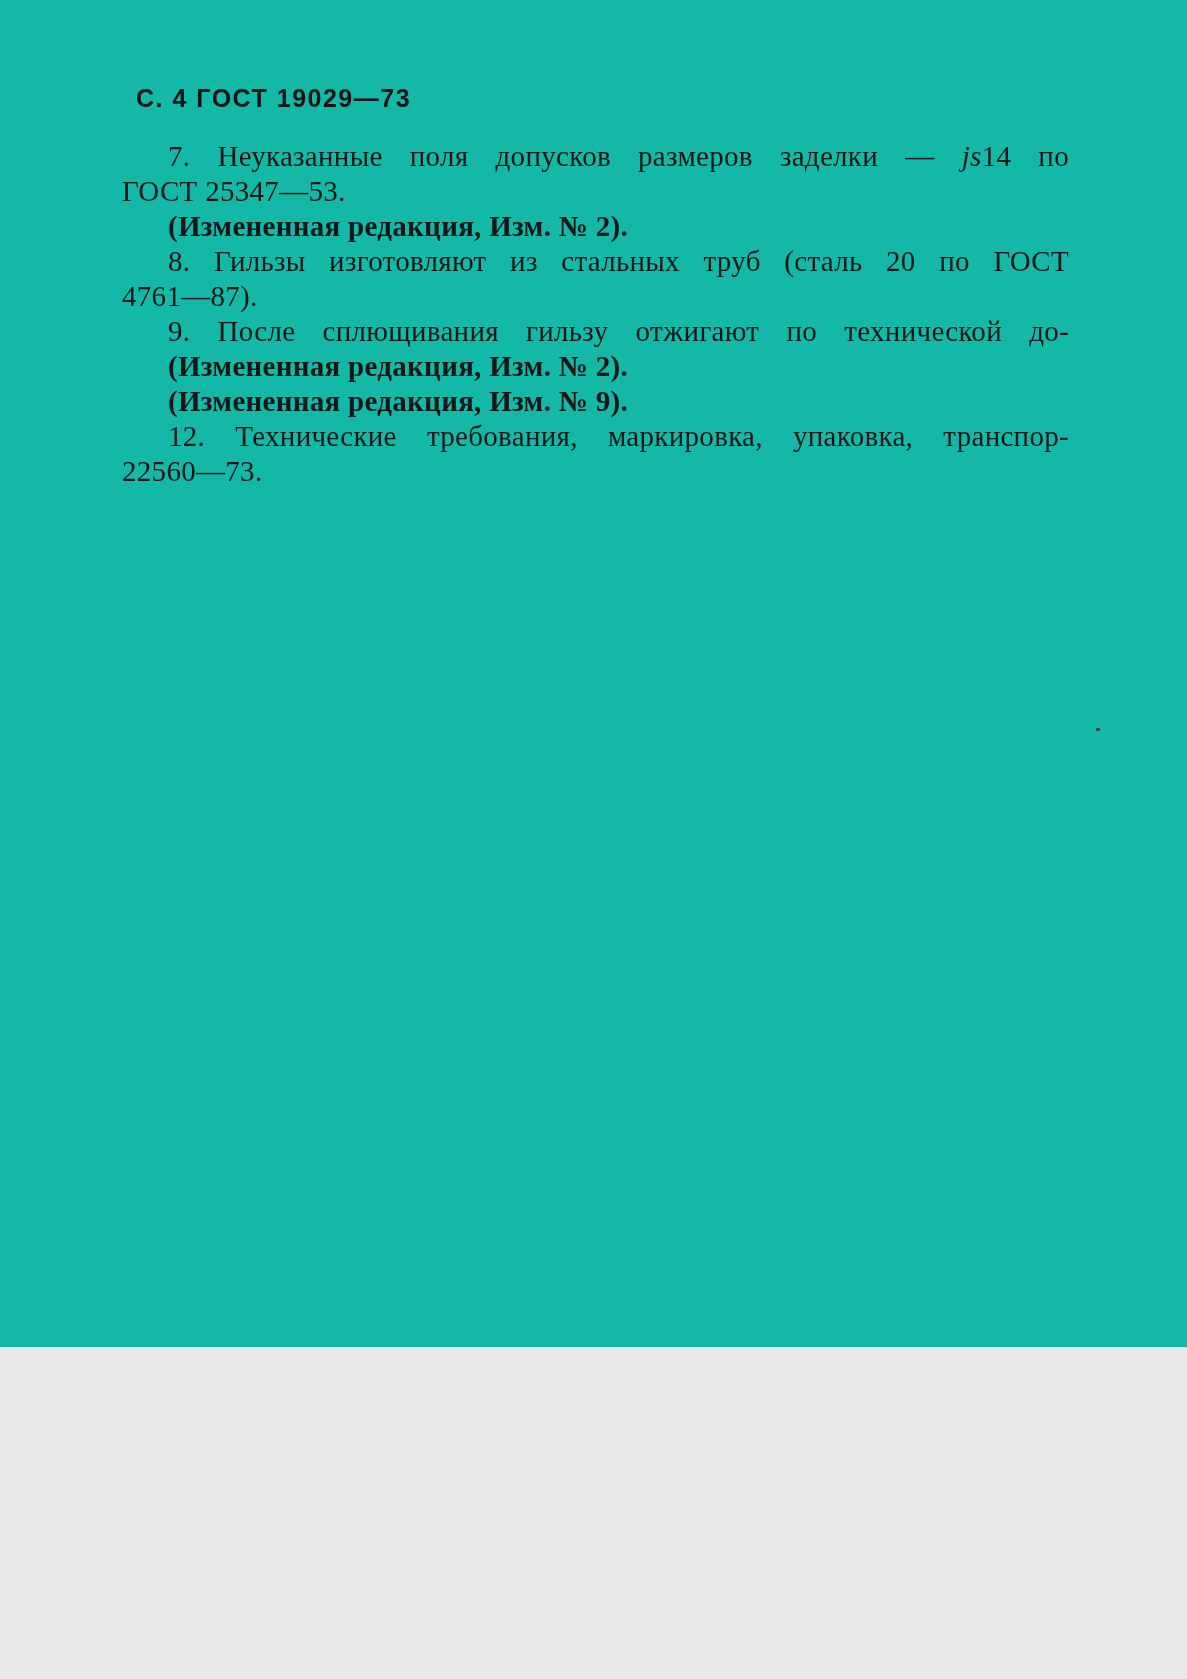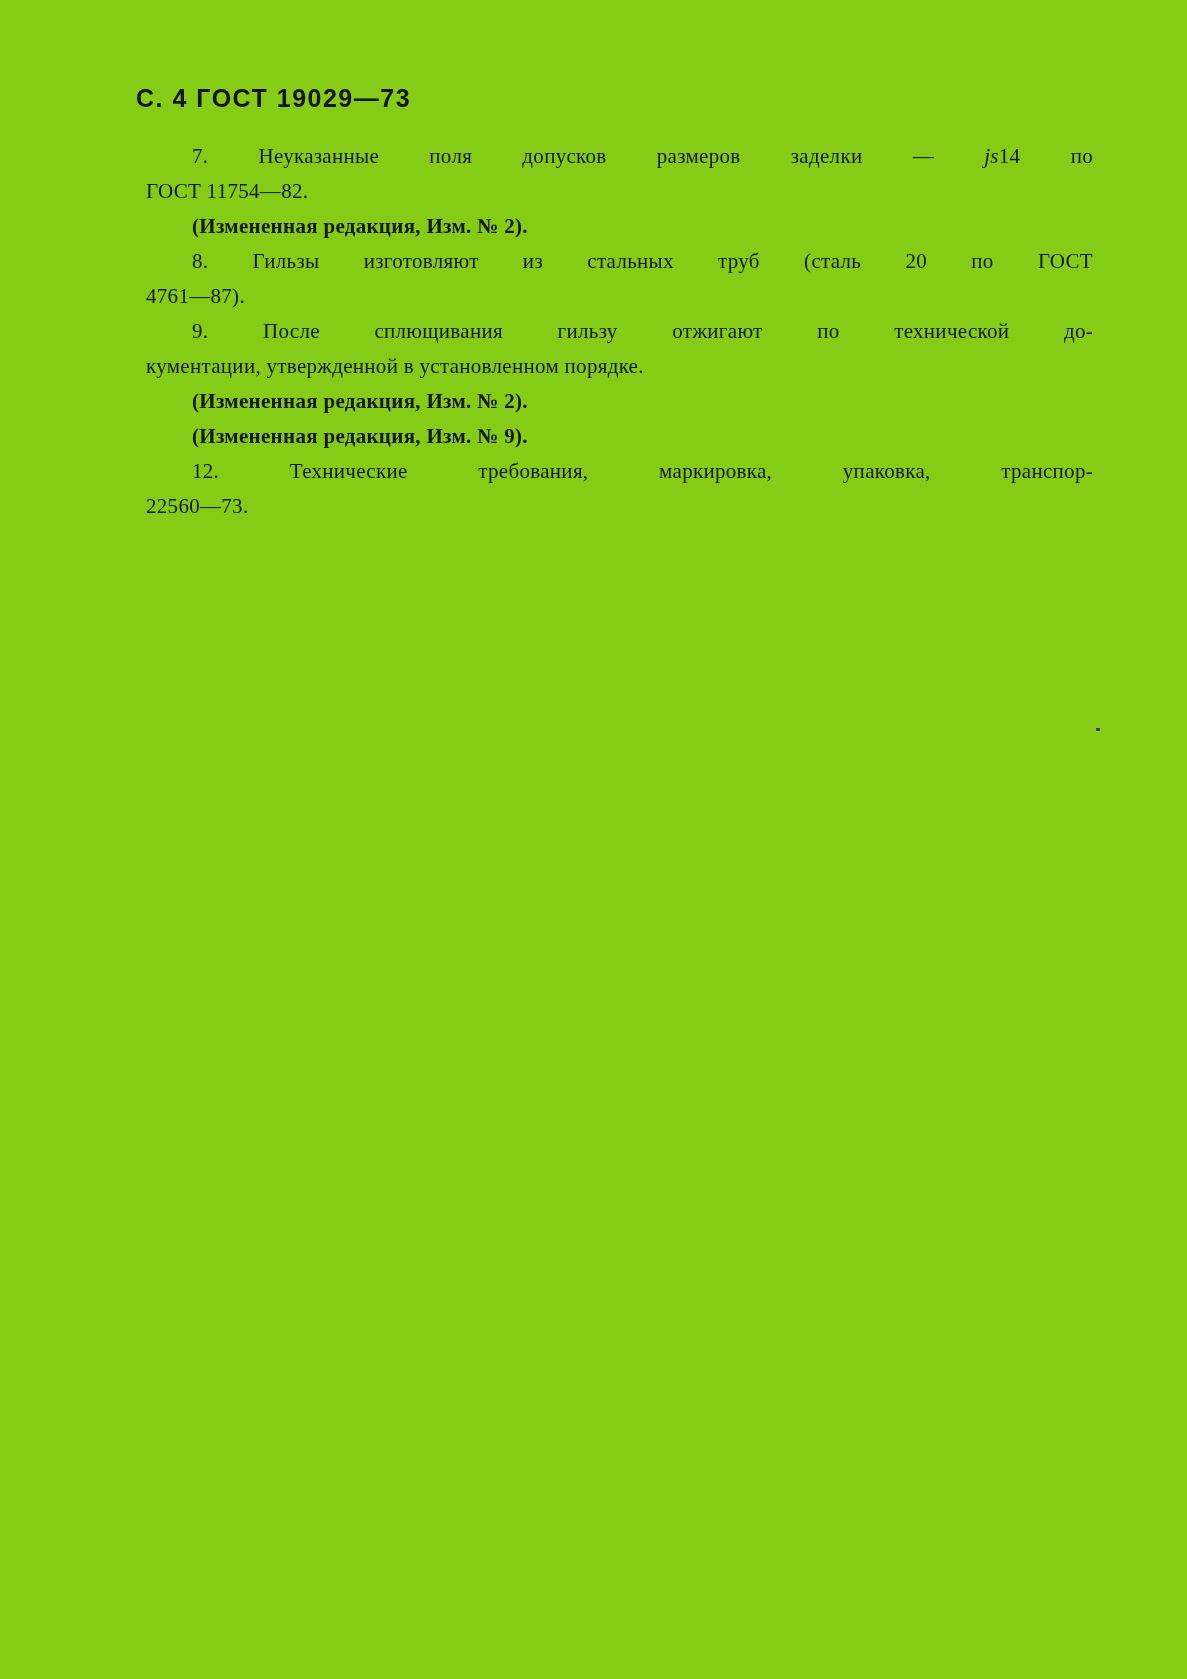--- a/index.html
+++ b/index.html
@@ -3,44 +3,44 @@
 <meta charset="utf-8">
 <style>
   html, body {
     margin: 0;
     padding: 0;
     background: #e9e9e9;
   }
   .page {
     position: relative;
     width: 1187px;
-    height: 1679px;
+    height: 1347px;
     margin: 0 auto;
-    background: #84cc16;
+    background: #14b8a6;
     overflow: hidden;
     font-family: "Liberation Serif", serif;
     color: #171717;
   }
   .page-header {
     position: absolute;
     left: 136px;
     top: 84px;
     font-family: "Liberation Sans", sans-serif;
     font-weight: bold;
     font-size: 25px;
     letter-spacing: 1.5px;
     color: #141414;
     white-space: nowrap;
   }
   .doc-body {
     position: absolute;
-    left: 146px;
+    left: 122px;
     top: 139px;
     width: 947px;
-    font-size: 21px;
+    font-size: 29px;
     line-height: 35px;
     letter-spacing: 0.3px;
   }
   .para { margin: 0; }
   .para.bold { font-weight: bold; }
   .line {
     text-align: justify;
     text-align-last: justify;
   }
   .line.lastline {
@@ -62,32 +62,31 @@
 </head>
 <body>
 
 <div class="page">
 
   <div class="page-header">С. 4 ГОСТ 19029—73</div>
 
   <div class="doc-body" id="doc-body">
       <div class="para">
         <div class="line indent"><span>7. Неуказанные поля допусков размеров заделки — </span><span class="it">js</span><span>14 по</span></div>
-        <div class="line lastline"><span>ГОСТ 11754—82.</span></div>
+        <div class="line lastline"><span>ГОСТ 25347—53.</span></div>
       </div>
       <div class="para bold">
         <div class="line indent lastline"><span>(Измененная редакция, Изм. № 2).</span></div>
       </div>
       <div class="para">
         <div class="line indent"><span>8. Гильзы изготовляют из стальных труб (сталь 20 по ГОСТ</span></div>
         <div class="line lastline"><span>4761—87).</span></div>
       </div>
       <div class="para">
         <div class="line indent"><span>9. После сплющивания гильзу отжигают по технической до-</span></div>
-        <div class="line lastline"><span>кументации, утвержденной в установленном порядке.</span></div>
       </div>
       <div class="para bold">
         <div class="line indent lastline"><span>(Измененная редакция, Изм. № 2).</span></div>
       </div>
       <div class="para bold">
         <div class="line indent lastline"><span>(Измененная редакция, Изм. № 9).</span></div>
       </div>
       <div class="para">
         <div class="line indent"><span>12. Технические требования, маркировка, упаковка, транспор-</span></div>
         <div class="line lastline"><span>22560—73.</span></div>

